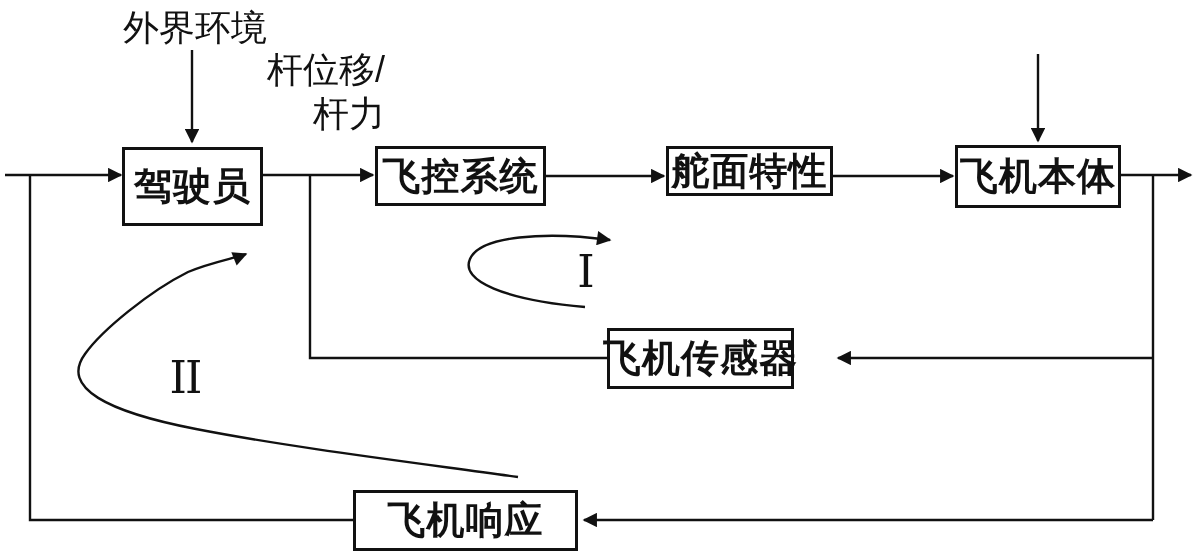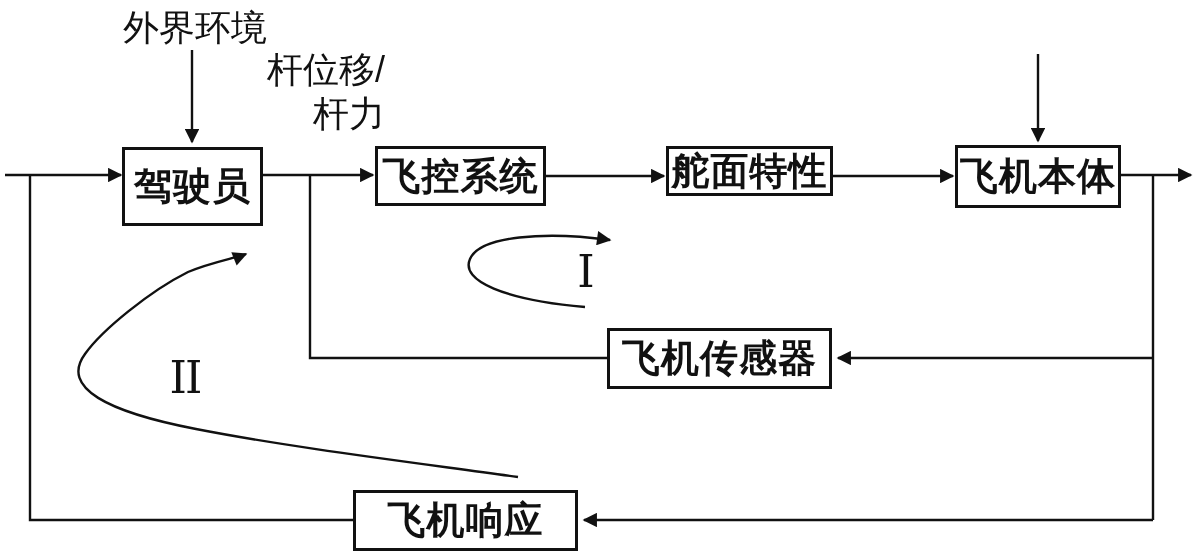--- a/index.html
+++ b/index.html
@@ -54,21 +54,21 @@
 
       <path d="M585 307 C505 300 460 281 470 259 C480 236 545 231 610 240" marker-end="url(#arr)"></path>
       <path d="M518 477 C410 462 288 447 196 429 C108 412 60 388 85 354 C102 330 150 291 188 272 C212 262 236 258 246 254" marker-end="url(#arr)"></path>
     </g>
   </svg>
 
   <div class="node" style="left:122px;top:147px;width:141px;height:79px">驾驶员</div>
   <div class="node" style="left:375px;top:146px;width:171px;height:60px">飞控系统</div>
   <div class="node" style="left:666px;top:146px;width:167px;height:50px">舵面特性</div>
   <div class="node" style="left:955px;top:145px;width:166px;height:63px">飞机本体</div>
-  <div class="node" style="left:607px;top:328px;width:225px;height:61px">飞机传感器</div>
+  <div class="node" style="left:607px;top:328px;width:187px;height:61px">飞机传感器</div>
   <div class="node" style="left:353px;top:490px;width:225px;height:61px">飞机响应</div>
 
   <div class="lbl" style="left:195px;top:6px">外界环境</div>
 
   <div class="lbl" style="left:326px;top:48px">
     <div>杆位移/</div>
     <div>杆力</div>
   </div>
 
 

